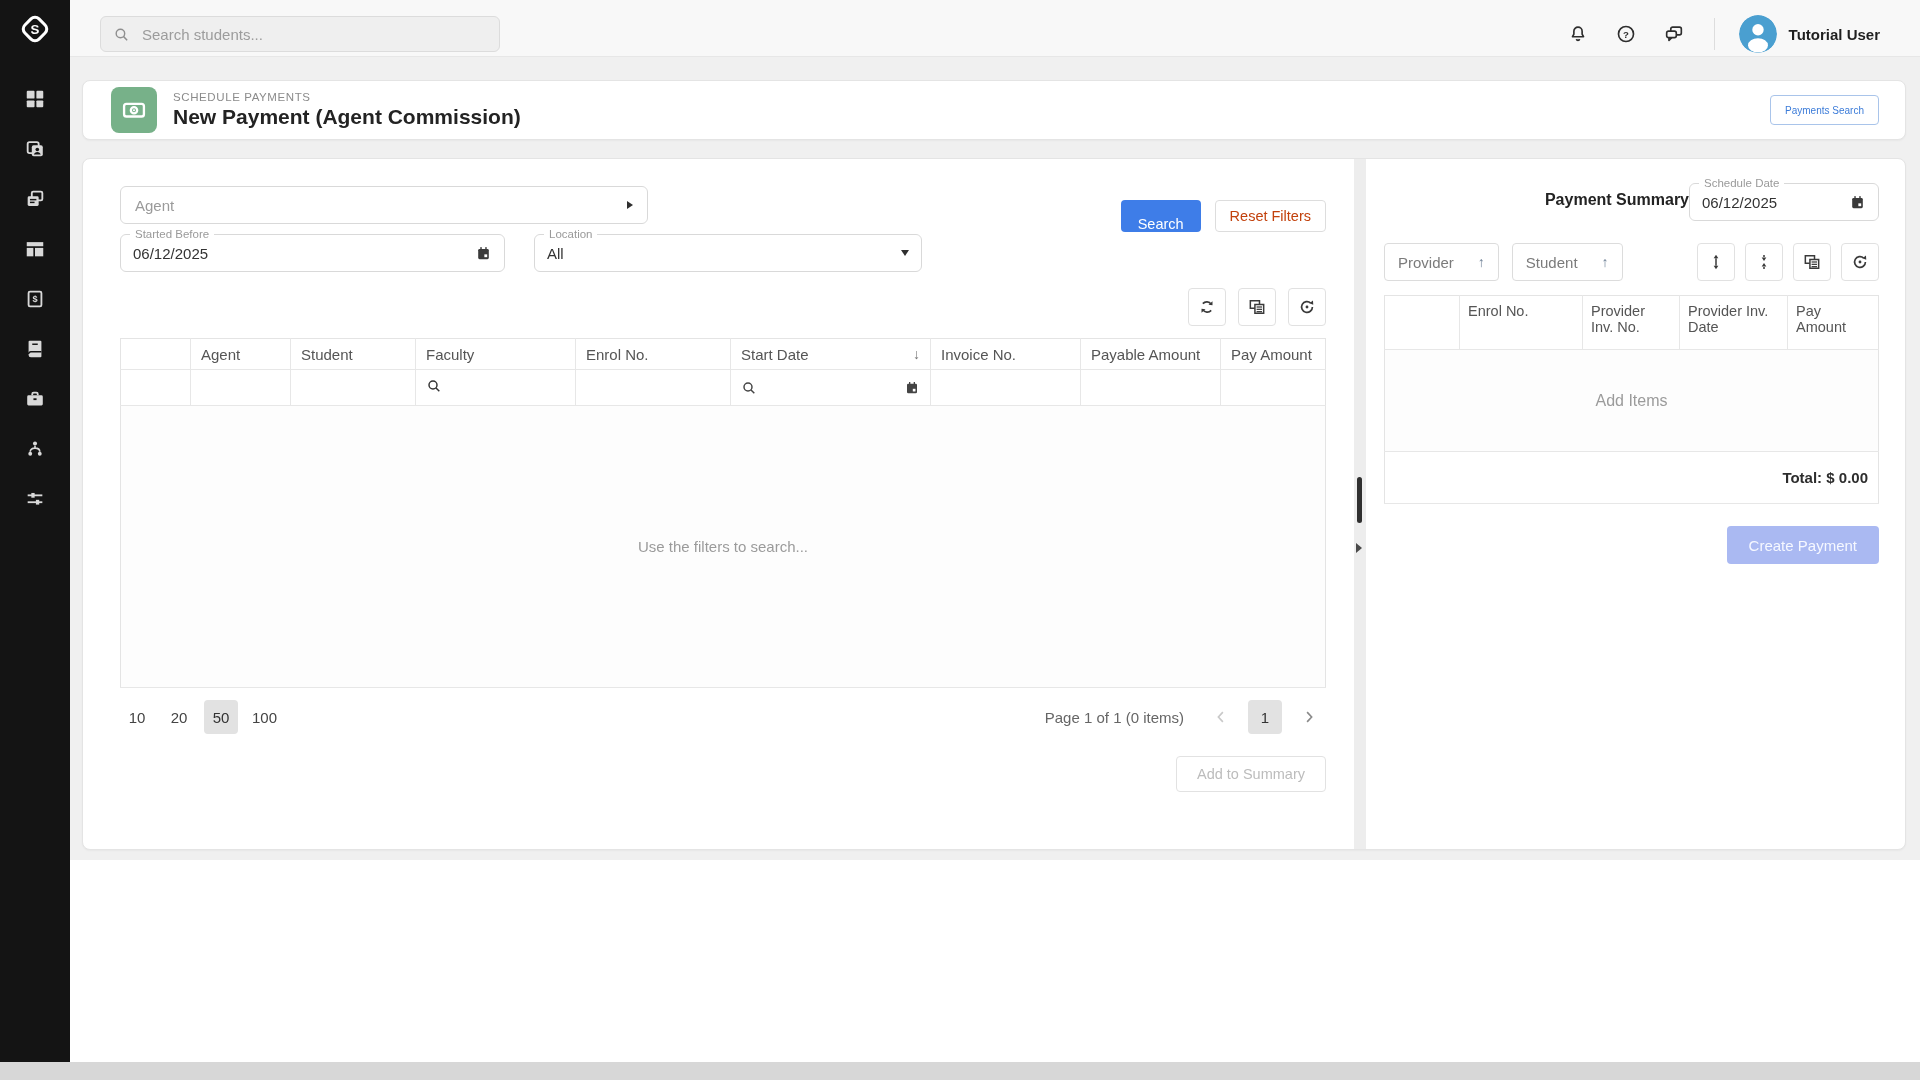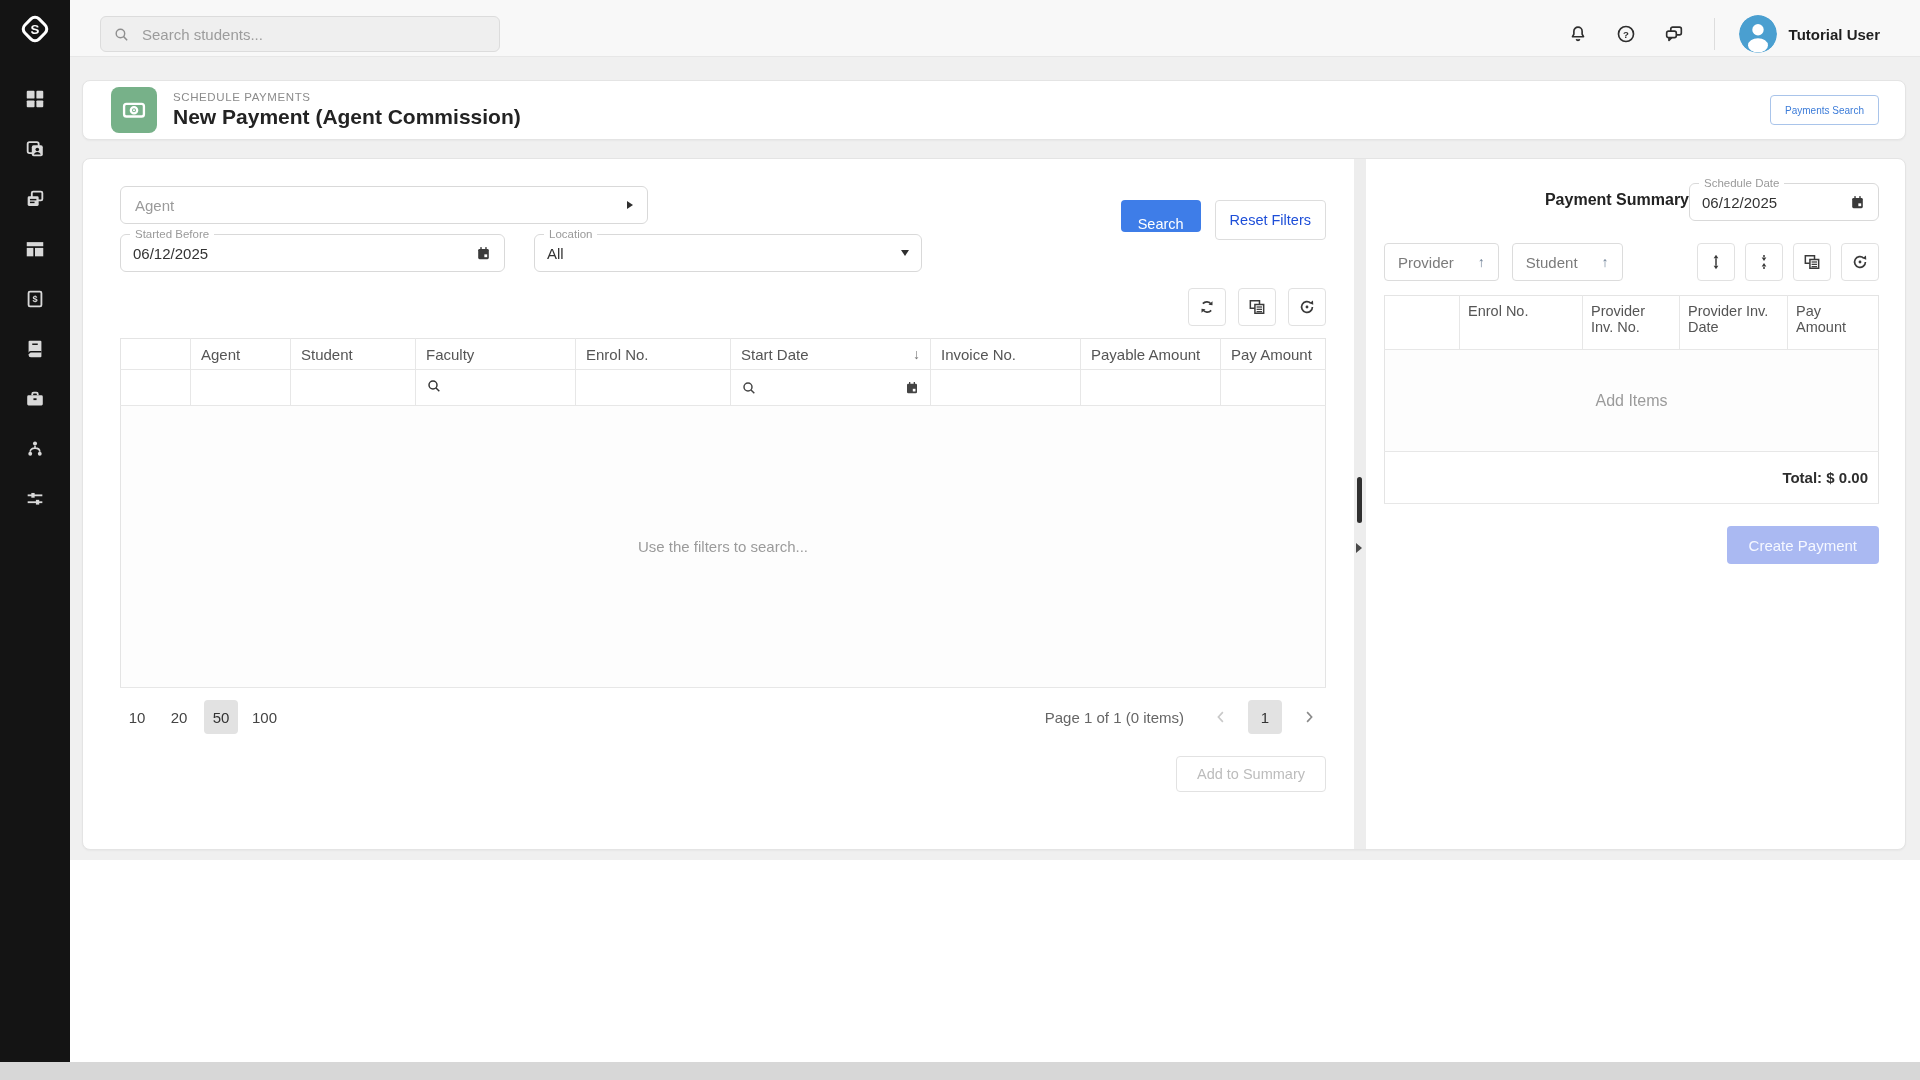--- a/index.html
+++ b/index.html
@@ -53,21 +53,21 @@
   .filter-row2 { display:flex; gap:29px; margin-top:10px; }
   .float-field { position:relative; border:1px solid #d9d9d9; border-radius:6px; background:#fff; height:38px; display:flex; align-items:center; padding:0 12px; cursor:text; }
   .ff-label { position:absolute; top:-8px; left:9px; font-size:11.5px; color:#9a9a9a; background:#fff; padding:0 5px; line-height:14px; }
   .ff-value { font-size:15px; color:#333; flex:1; }
   .ff-icon { color:#3a3a3a; display:flex; cursor:pointer; }
   .ff-icon svg { width:17px; height:17px; }
   .w-started { width:385px; }
   .w-location { width:388px; }
   .filter-actions { position:absolute; right:0; top:14px; display:flex; gap:14px; }
   .btn-primary { background:#3e7de8; color:#fff; border:none; border-radius:4px; height:32px; padding:16px 17px; font-size:14.5px; cursor:pointer; font-family:inherit; }
-  .btn-plain { background:#fff; color:#1d4ed8; border:1px solid #ddd; border-radius:4px; height:40px; padding:0 14px; font-size:14.5px; cursor:pointer; font-family:inherit; }
+  .btn-plain { background:#fff; color:#c2410c; border:1px solid #ddd; border-radius:4px; height:32px; padding:0 14px; font-size:14.5px; cursor:pointer; font-family:inherit; }
 
   .grid-toolbar { display:flex; justify-content:flex-end; gap:12px; margin-top:16px; }
   .icon-btn { width:38px; height:38px; border:1px solid #e1e1e1; border-radius:4px; background:#fff; display:flex; align-items:center; justify-content:center; color:#3a3a3a; cursor:pointer; }
   .icon-btn svg { width:20px; height:20px; }
 
   table.grid { border-collapse:collapse; table-layout:fixed; width:1206px; margin-top:12px; border:1px solid #e4e4e4; }
   table.grid th, table.grid td { border-right:1px solid #e7e7e7; border-bottom:1px solid #e7e7e7; }
   table.grid th:last-child, table.grid td:last-child { border-right:none; }
   table.grid th { font-weight:400; font-size:15px; color:#555; text-align:left; padding:6px 10px; height:31px; white-space:nowrap; overflow:hidden; }
   th.num, td.num { text-align:right; }

